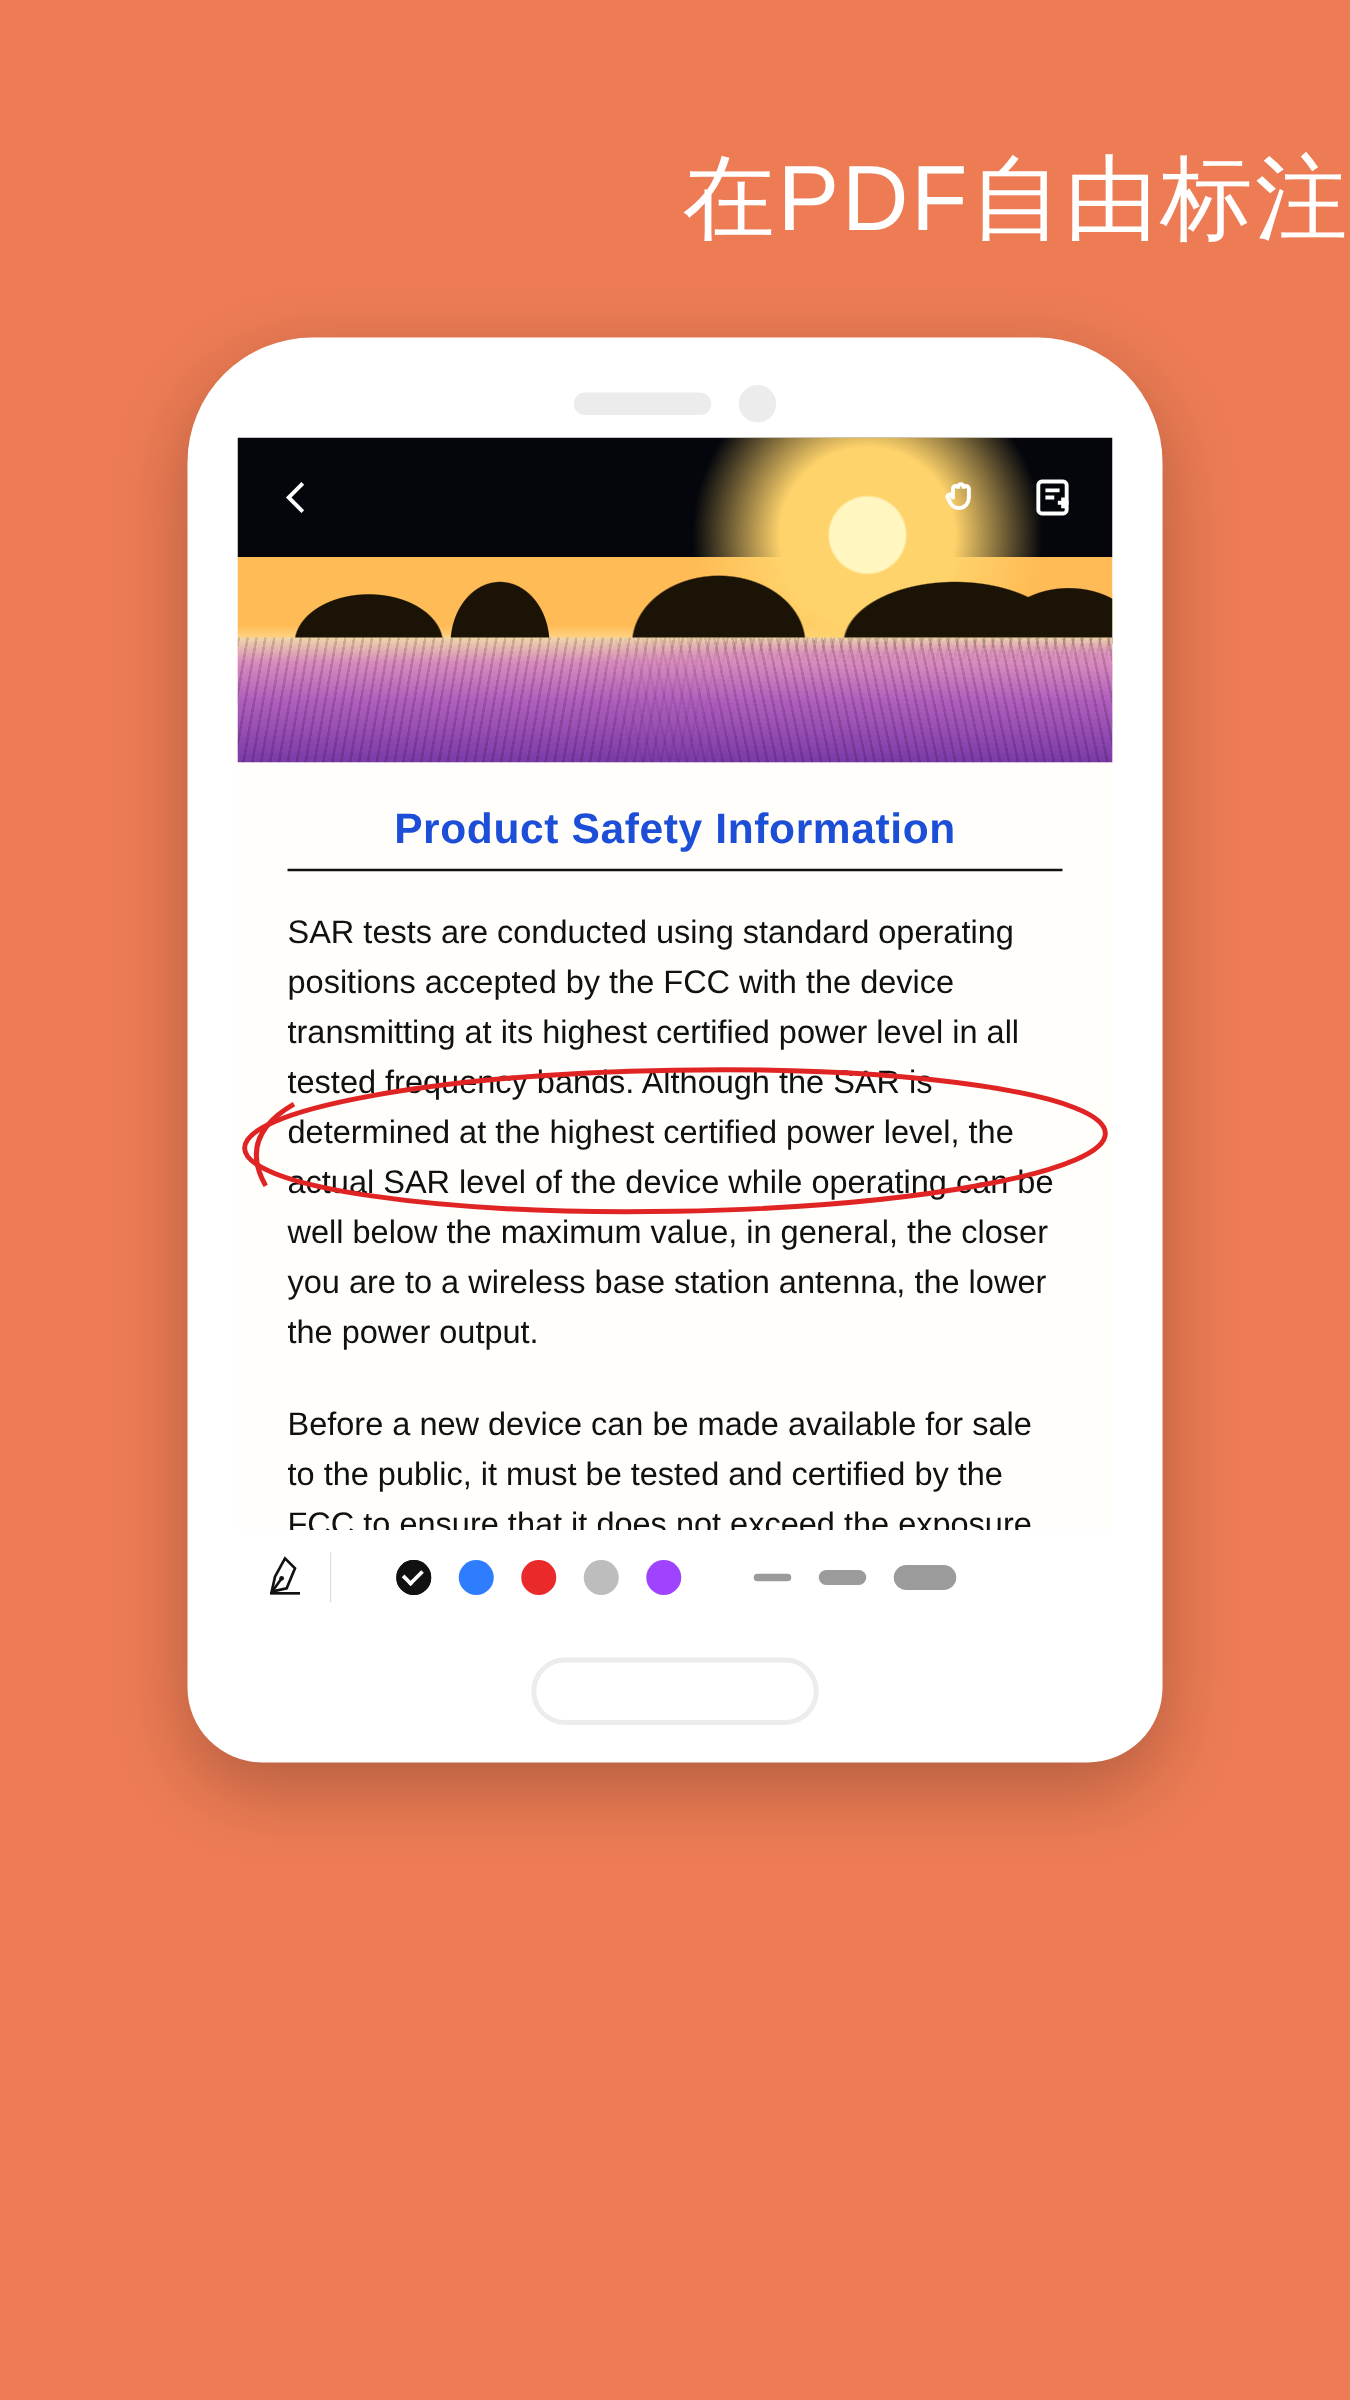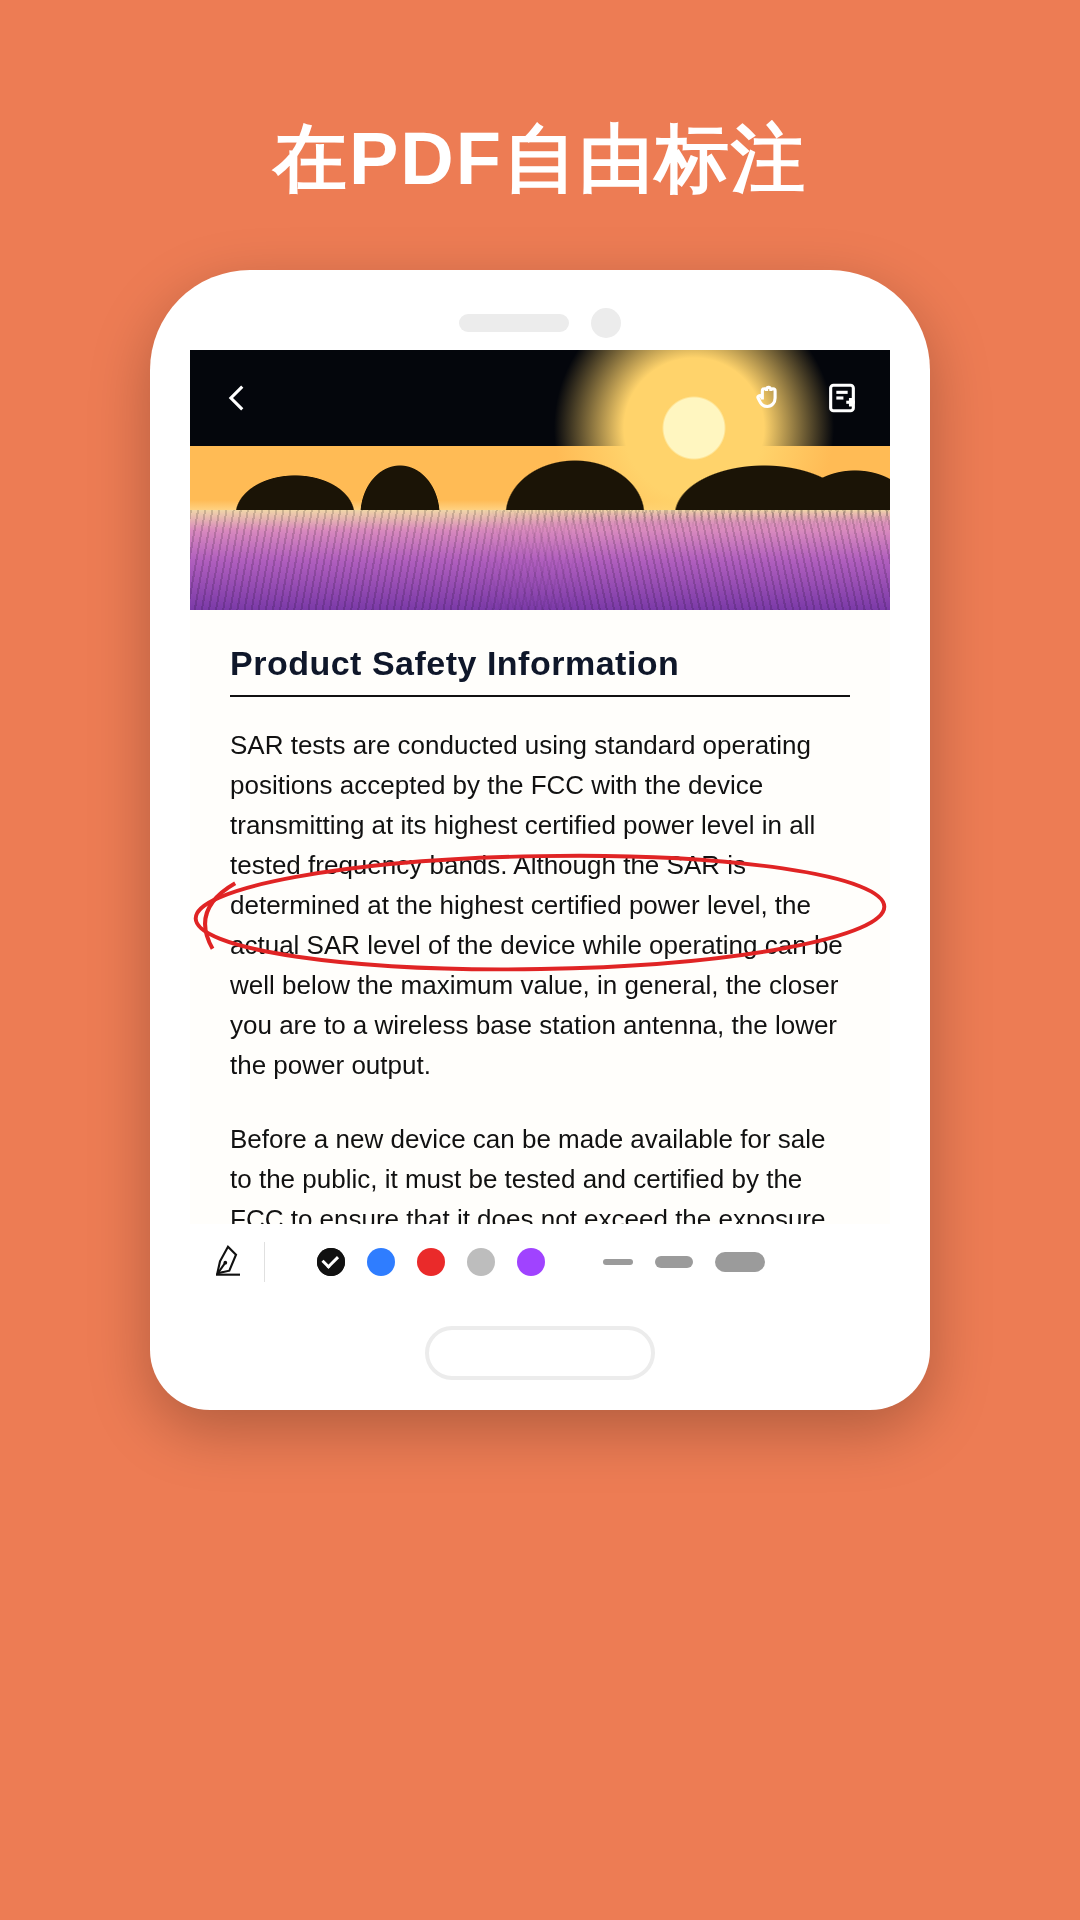--- a/index.html
+++ b/index.html
@@ -5,24 +5,24 @@
   * { box-sizing: border-box; margin: 0; padding: 0; }
   html, body { width: 1080px; height: 1920px; }
   body {
     background: #ed7c54;
     font-family: -apple-system, "Helvetica Neue", Arial, sans-serif;
     overflow: hidden;
     position: relative;
   }
   .headline {
     width: 100%;
-    text-align: center;
+    text-align: right;
     color: #fff;
     font-size: 74px;
-    font-weight: 700;
+    font-weight: 400;
     letter-spacing: 2px;
     padding-top: 110px;
   }
 
   
   .phone {
     position: absolute;
     left: 50%;
     top: 270px;
     transform: translateX(-50%);
@@ -105,21 +105,22 @@
     flex: 1 1 auto;
     background: #fffefb;
     padding: 34px 40px 0 40px;
     overflow: hidden;
     position: relative;
   }
   .doc h1 {
     font-size: 34px;
     font-weight: 700;
     letter-spacing: .5px;
-    color: #0f172a;
+    color: #1d4ed8;
+    text-align: center;
   }
   .rule { height:2px; background:#111; margin: 12px 0 28px 0; }
   .subhead {
     font-size: 26px; color:#111; margin-bottom: 34px;
   }
   .para { font-size: 26px; line-height: 40px; color:#111; }
   .para + .para { margin-top: 34px; }
 
   
   .anno-svg { position:absolute; inset:0; pointer-events:none; }

